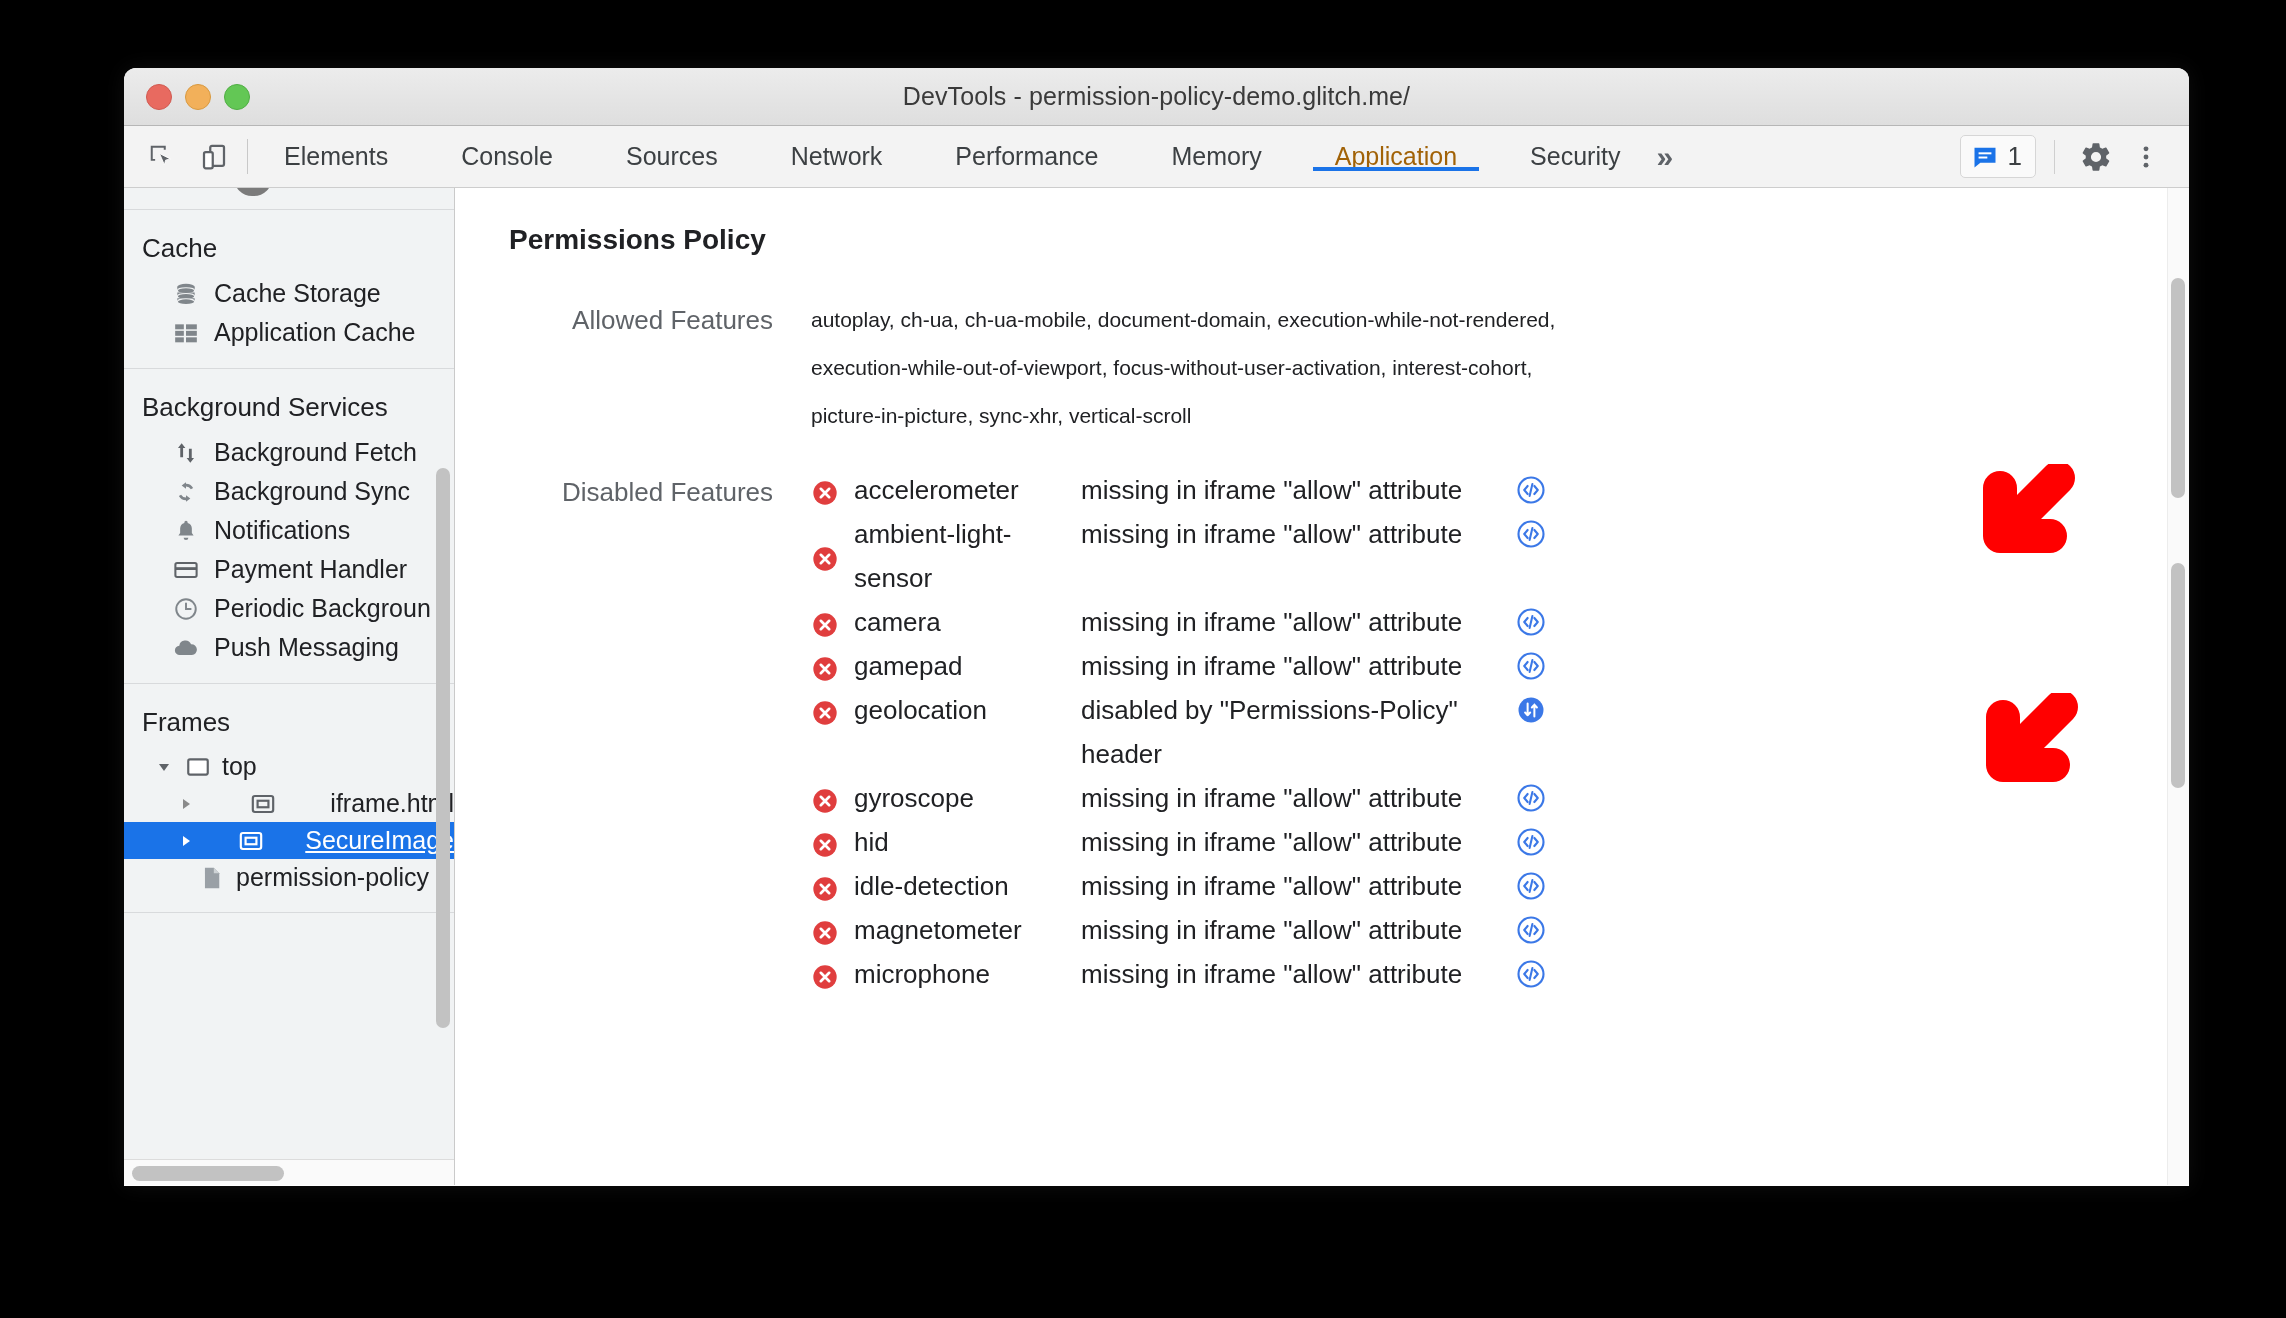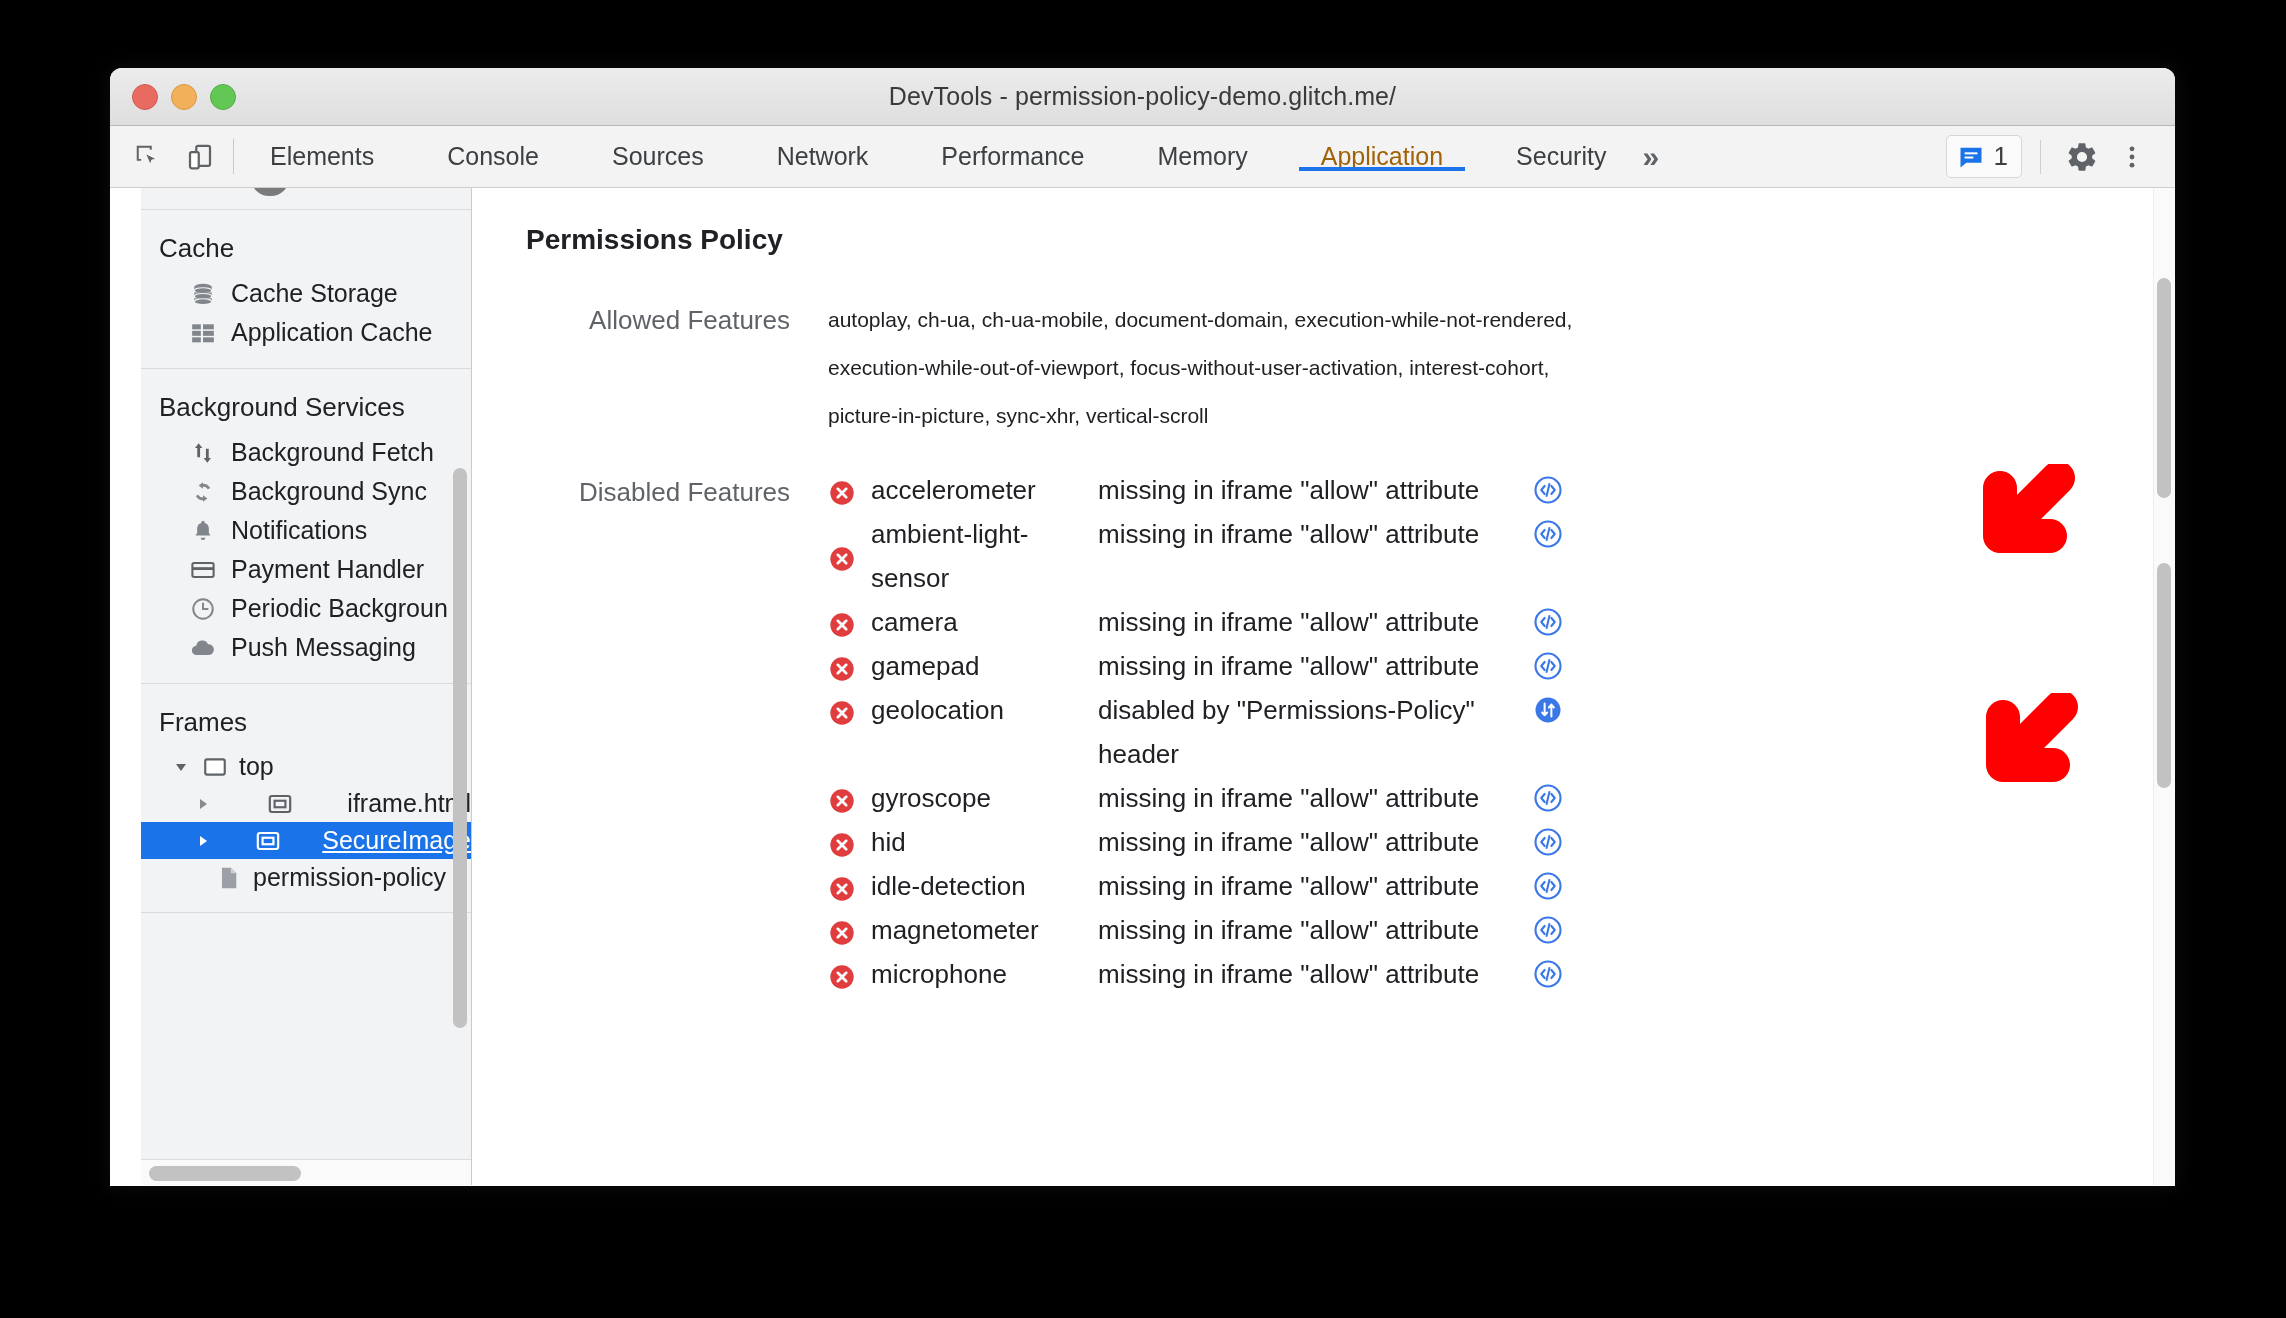--- a/index.html
+++ b/index.html
@@ -6,21 +6,21 @@
   html, body {
     width: 2286px; height: 1318px;
     background: #000;
     font-family: "Liberation Sans", sans-serif;
     overflow: hidden;
   }
 
   
   #window {
     position: absolute;
-    left: 110px; top: 68px;
+    left: 124px; top: 68px;
     width: 2065px; height: 1118px;
     background: #fff;
     border-radius: 12px 12px 0 0;
     overflow: hidden;
     box-shadow: 0 0 22px rgba(255,255,255,0.06);
   }
   #titlebar {
     position: relative;
     height: 58px;
     background: linear-gradient(#ececec, #dedede);
@@ -80,21 +80,20 @@
   #devtools-body { display: flex; height: calc(100% - 121px); position: relative; }
 
   
   #sidebar {
     width: 331px;
     background: #f1f3f4;
     border-right: 1px solid #cacaca;
     position: relative;
     overflow: hidden;
     flex: none;
-    margin-left: 31px;
   }
   .side-section { border-bottom: 1px solid #d8dadc; padding: 13px 0 16px 0; }
   .side-section.first { padding-top: 0; height: 22px; position: relative; }
   .partial-icon {
     position: absolute; left: 110px; top: -14px;
     width: 38px; height: 22px; border-radius: 0 0 18px 18px;
     background: #7b7b7b;
   }
   .side-title {
     font-size: 26px; color: #202124; font-weight: 400;

